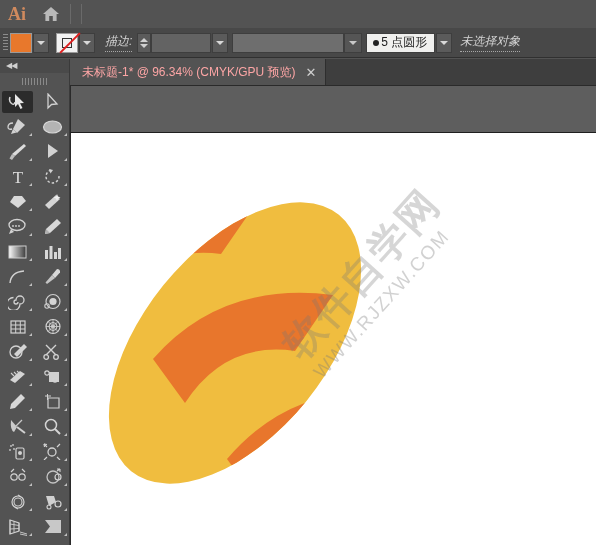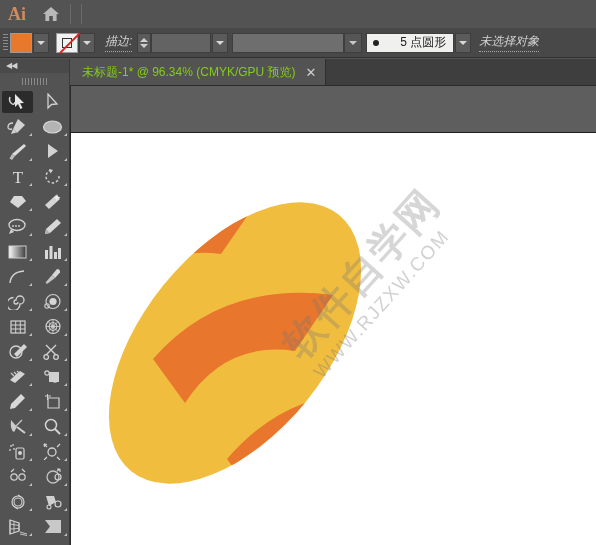--- a/index.html
+++ b/index.html
@@ -154,21 +154,21 @@
     box-sizing: border-box;
     display: flex; align-items: center; justify-content: center;
   }
   .profile-field {
     height: 20px;
     background: #f0f0ee;
     border: 1px solid #3e3e3e;
     box-sizing: border-box;
     display: flex; align-items: center;
     padding: 0 7px 0 6px;
-    gap: 21px;
+    gap: 2px;
     margin-left: 4px;
   }
   .profile-dot {
     width: 6px; height: 6px; border-radius: 50%;
     background: #222; flex: 0 0 auto;
   }
   .profile-text {
     color: #202020; font-size: 12px; white-space: nowrap;
   }
   .chev {
@@ -207,21 +207,21 @@
   .doc-tab {
     height: 26px;
     background: #535353;
     display: flex; align-items: center;
     padding: 0 9px 0 12px;
     gap: 10px;
     box-sizing: border-box;
     border-right: 1px solid #2e2e2e;
   }
   .doc-tab-title {
-    color: #84cc16; font-size: 12px; white-space: nowrap;
+    color: #fca5a5; font-size: 12px; white-space: nowrap;
   }
   .doc-tab-close {
     color: #cfcfcf; font-size: 13px; line-height: 1;
     font-family: "DejaVu Sans", sans-serif;
   }
 
   
   .docband {
     position: absolute; left: 70px; top: 85px;
     width: 526px; height: 47px;

